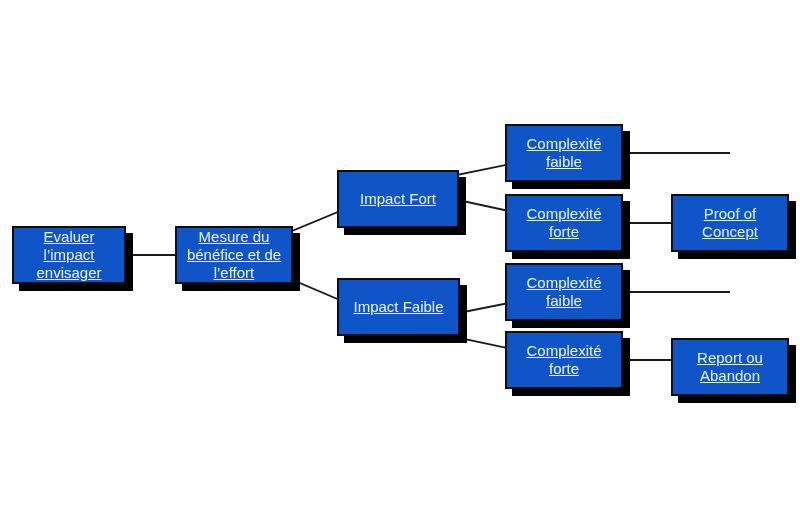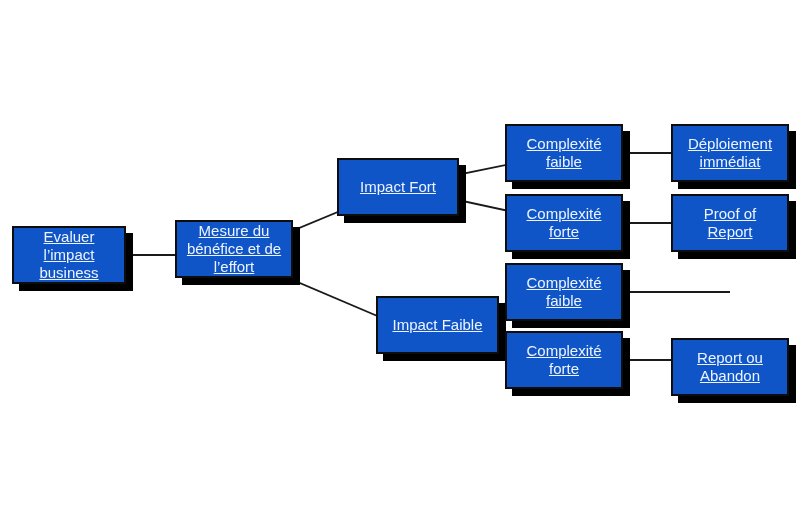--- a/index.html
+++ b/index.html
@@ -49,44 +49,42 @@
       <line x1="398.5" y1="325" x2="564" y2="292" stroke="#1a1a1a" stroke-width="1.8"></line>
       <line x1="398.5" y1="325" x2="564" y2="360" stroke="#1a1a1a" stroke-width="1.8"></line>
       <line x1="564" y1="153" x2="730" y2="153" stroke="#1a1a1a" stroke-width="1.8"></line>
       <line x1="564" y1="223" x2="730" y2="223" stroke="#1a1a1a" stroke-width="1.8"></line>
       <line x1="564" y1="292" x2="730" y2="292" stroke="#1a1a1a" stroke-width="1.8"></line>
       <line x1="564" y1="360" x2="730" y2="360" stroke="#1a1a1a" stroke-width="1.8"></line>
     </svg>
 
   <div class="node" style="left: 12px; top: 226px; width: 114px; height: 58px;">Evaluer
 l’impact
-business</div>
+envisager</div>
 
-  <div class="node" style="left: 175px; top: 220px; width: 118px; height: 58px;">Mesure du
+  <div class="node" style="left: 175px; top: 226px; width: 118px; height: 58px;">Mesure du
 bénéfice et de
 l’effort</div>
 
-  <div class="node" style="left: 337px; top: 158px; width: 122px; height: 58px;">Impact Fort</div>
+  <div class="node" style="left: 337px; top: 170px; width: 122px; height: 58px;">Impact Fort</div>
 
-  <div class="node" style="left: 337px; top: 296px; width: 123px; height: 58px; margin-left: 39px;">Impact Faible</div>
+  <div class="node" style="left: 337px; top: 278px; width: 123px; height: 58px;">Impact Faible</div>
 
   <div class="node" style="left: 505px; top: 124px; width: 118px; height: 58px;">Complexité
 faible</div>
 
   <div class="node" style="left: 505px; top: 194px; width: 118px; height: 58px;">Complexité
 forte</div>
 
   <div class="node" style="left: 505px; top: 263px; width: 118px; height: 58px;">Complexité
 faible</div>
 
   <div class="node" style="left: 505px; top: 331px; width: 118px; height: 58px;">Complexité
 forte</div>
 
-  <div class="node" style="left: 671px; top: 124px; width: 118px; height: 58px;">Déploiement
-immédiat</div>
 
   <div class="node" style="left: 671px; top: 194px; width: 118px; height: 58px;">Proof of
-Report</div>
+Concept</div>
 
 
   <div class="node" style="left: 671px; top: 338px; width: 118px; height: 58px;">Report ou
 Abandon</div>
 </div>
 
 </body></html>

